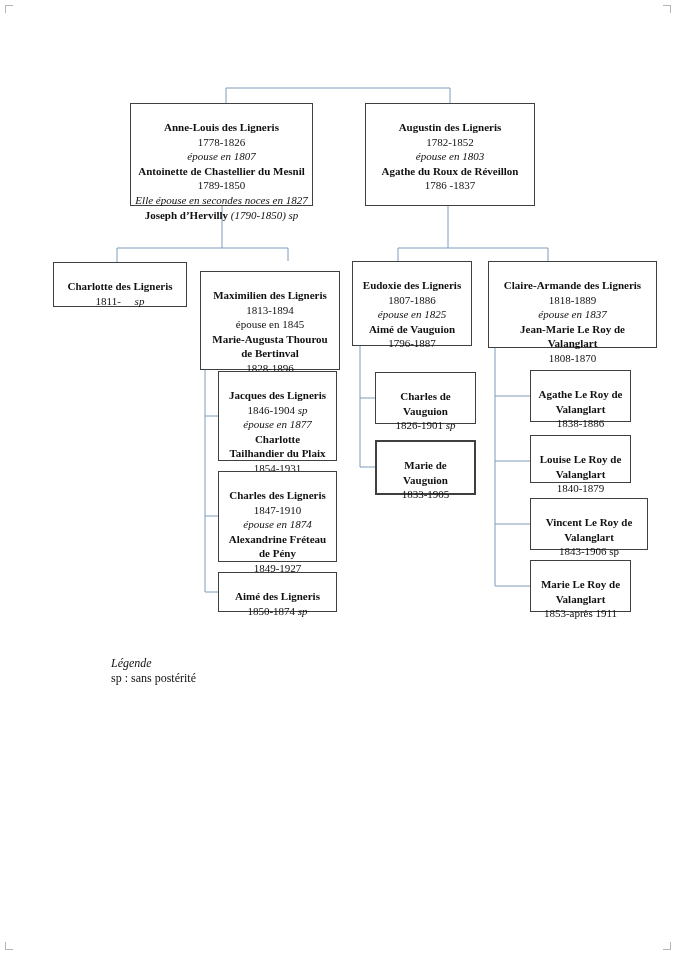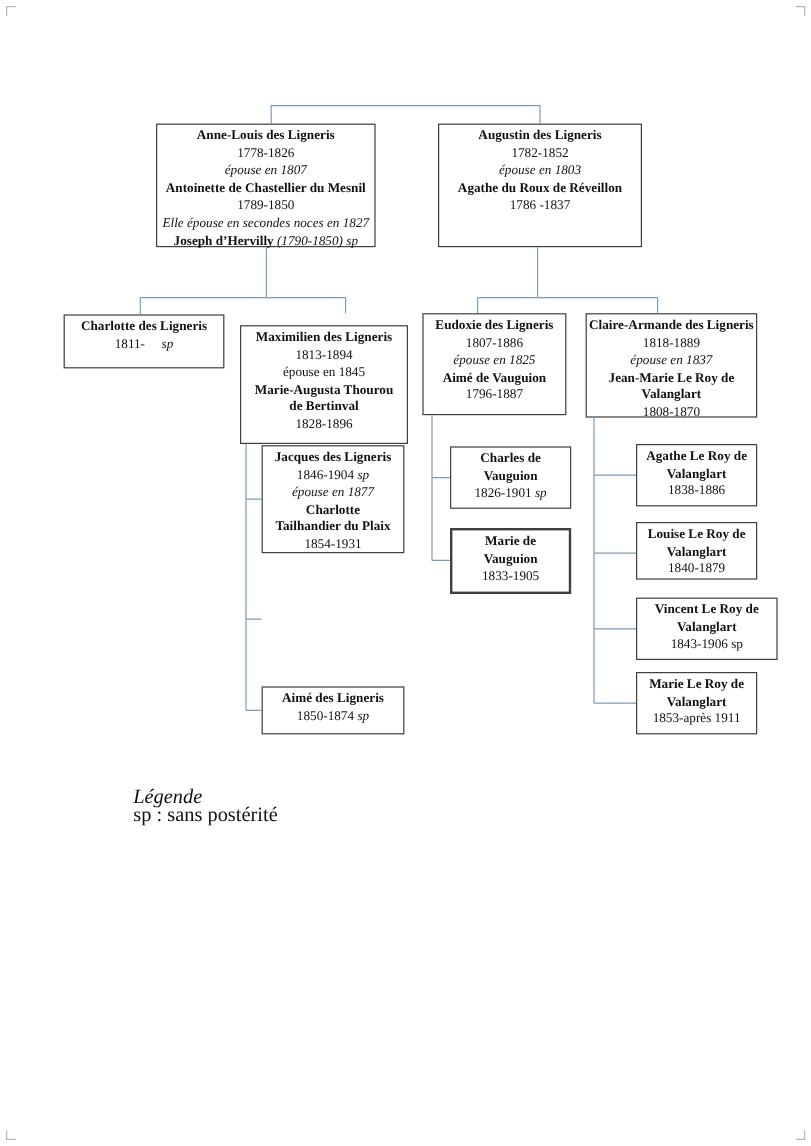--- a/index.html
+++ b/index.html
@@ -9,50 +9,50 @@
     background:#ffffff;
     font-family:"Liberation Serif","DejaVu Serif",serif;
     overflow:hidden;
   }
   #connectors{position:absolute;left:0;top:0;width:676px;height:955px;}
   .pbox{
     position:absolute;
     border:1px solid #3f3f3f;
     background:#ffffff;
     box-sizing:border-box;
-    padding-top:2px;
+    padding-top:16px;
     font-size:11px;
     line-height:14.6px;
     color:#111;
     text-align:center;
   }
   .pbox .line{white-space:nowrap;}
   .s-b{font-weight:bold;}
   .s-i{font-style:italic;}
   .s-r{font-style:normal;font-weight:normal;text-align:center;}
 
   .b0{left:130px;top:103px;width:183px;height:103px}
   .b1{left:365px;top:103px;width:170px;height:103px}
   .b2{left:53px;top:262px;width:134px;height:45px}
   .b3{left:200px;top:271px;width:140px;height:99px}
   .b4{left:352px;top:261px;width:120px;height:85px}
-  .b5{left:488px;top:261px;width:143px;height:87px}
+  .b5{left:488px;top:261px;width:169px;height:87px}
   .b6{left:218px;top:371px;width:119px;height:90px}
   .b7{left:218px;top:471px;width:119px;height:91px}
   .b8{left:218px;top:572px;width:119px;height:40px}
   .b9{left:375px;top:372px;width:101px;height:52px}
   .b10{left:375px;top:440px;width:101px;height:55px;border-width:2px}
   .b11{left:530px;top:370px;width:101px;height:52px}
   .b12{left:530px;top:435px;width:101px;height:48px}
   .b13{left:530px;top:498px;width:118px;height:52px}
   .b14{left:530px;top:560px;width:101px;height:52px}
 
   #legend{
     position:absolute;left:111px;top:656px;
-    font-size:17px;line-height:15px;color:#111;
+    font-size:12px;line-height:15px;color:#111;
   }
   #legend .legend-title{font-style:italic;}
 
   .corner{position:absolute;width:7px;height:7px;}
   .corner.tl{left:5px;top:5px;border-left:1px solid #b5b5b5;border-top:1px solid #b5b5b5;}
   .corner.tr{right:5px;top:5px;border-right:1px solid #b5b5b5;border-top:1px solid #b5b5b5;}
   .corner.bl{left:5px;bottom:5px;border-left:1px solid #b5b5b5;border-bottom:1px solid #b5b5b5;}
   .corner.br{right:5px;bottom:5px;border-right:1px solid #b5b5b5;border-bottom:1px solid #b5b5b5;}
 </style>
 </head>
@@ -121,20 +121,28 @@
       <div class="line"><span class="s-r">1808-1870</span></div>
     </div>
   <div class="pbox b6">
       <div class="line"><span class="s-b">Jacques des Ligneris</span></div>
       <div class="line"><span class="s-r">1846-1904 </span><span class="s-i">sp</span></div>
       <div class="line"><span class="s-i">épouse en 1877</span></div>
       <div class="line"><span class="s-b">Charlotte</span></div>
       <div class="line"><span class="s-b">Tailhandier du Plaix</span></div>
       <div class="line"><span class="s-r">1854-1931</span></div>
     </div>
+  <div class="pbox b7">
+      <div class="line"><span class="s-b">Charles des Ligneris</span></div>
+      <div class="line"><span class="s-r">1847-1910</span></div>
+      <div class="line"><span class="s-i">épouse en 1874</span></div>
+      <div class="line"><span class="s-b">Alexandrine Fréteau</span></div>
+      <div class="line"><span class="s-b">de Pény</span></div>
+      <div class="line"><span class="s-r">1849-1927</span></div>
+    </div>
   <div class="pbox b8">
       <div class="line"><span class="s-b">Aimé des Ligneris</span></div>
       <div class="line"><span class="s-r">1850-1874 </span><span class="s-i">sp</span></div>
     </div>
   <div class="pbox b9">
       <div class="line"><span class="s-b">Charles de</span></div>
       <div class="line"><span class="s-b">Vauguion</span></div>
       <div class="line"><span class="s-r">1826-1901 </span><span class="s-i">sp</span></div>
     </div>
   <div class="pbox b10">

